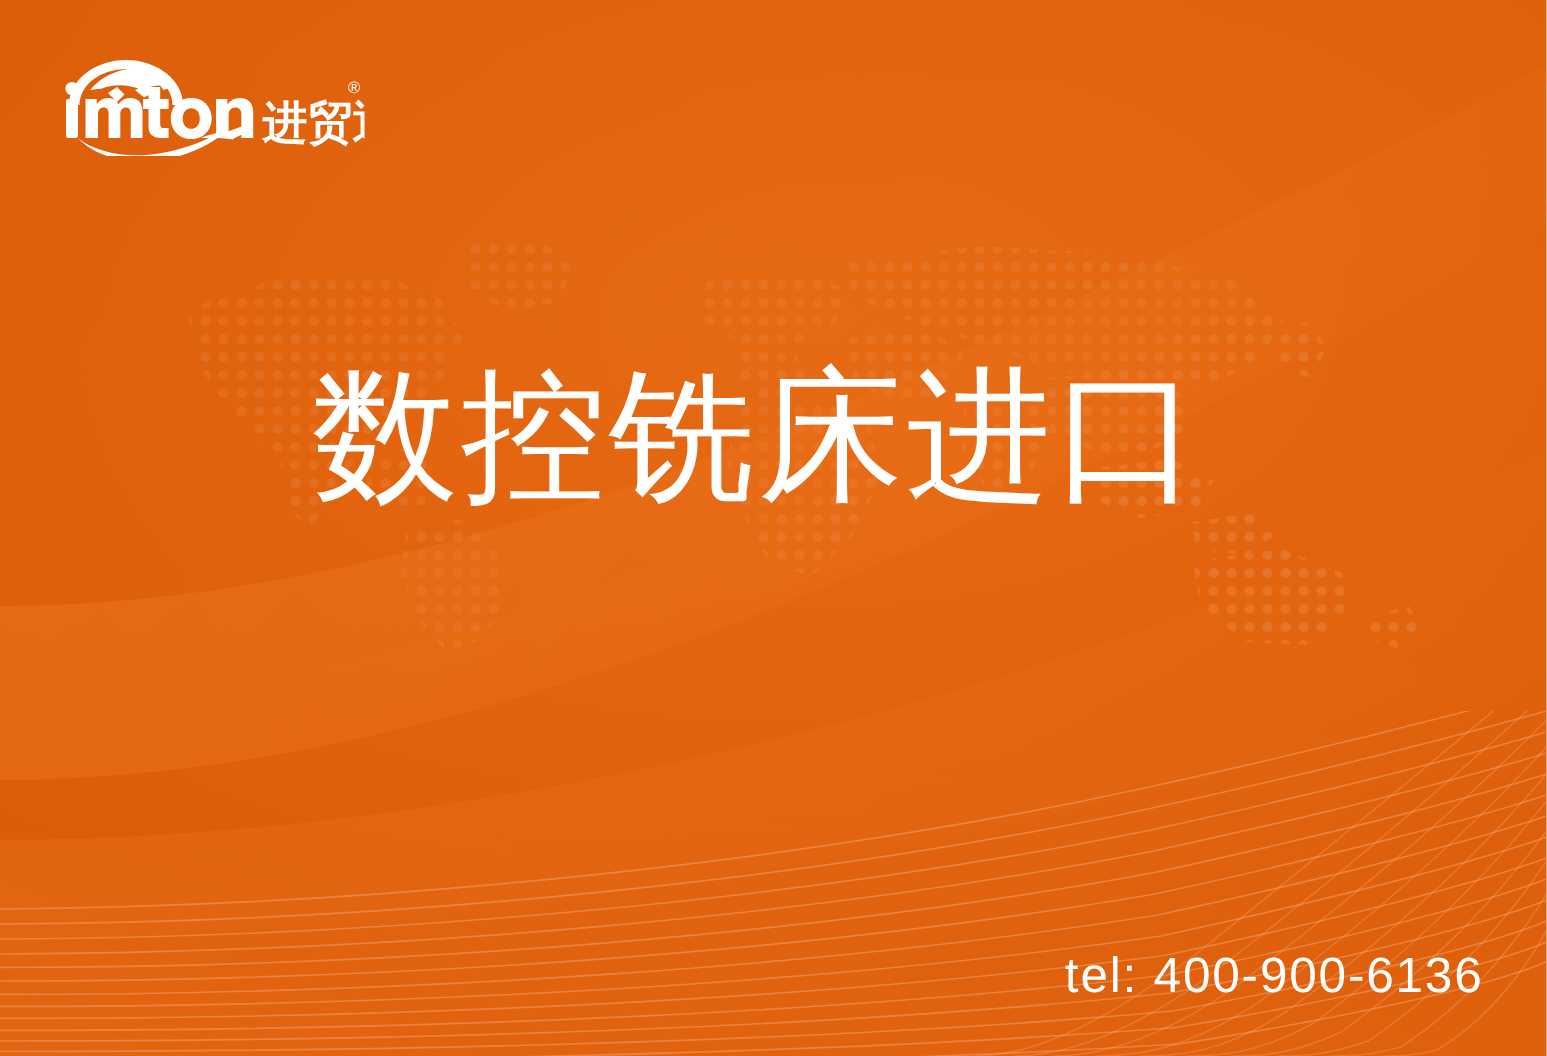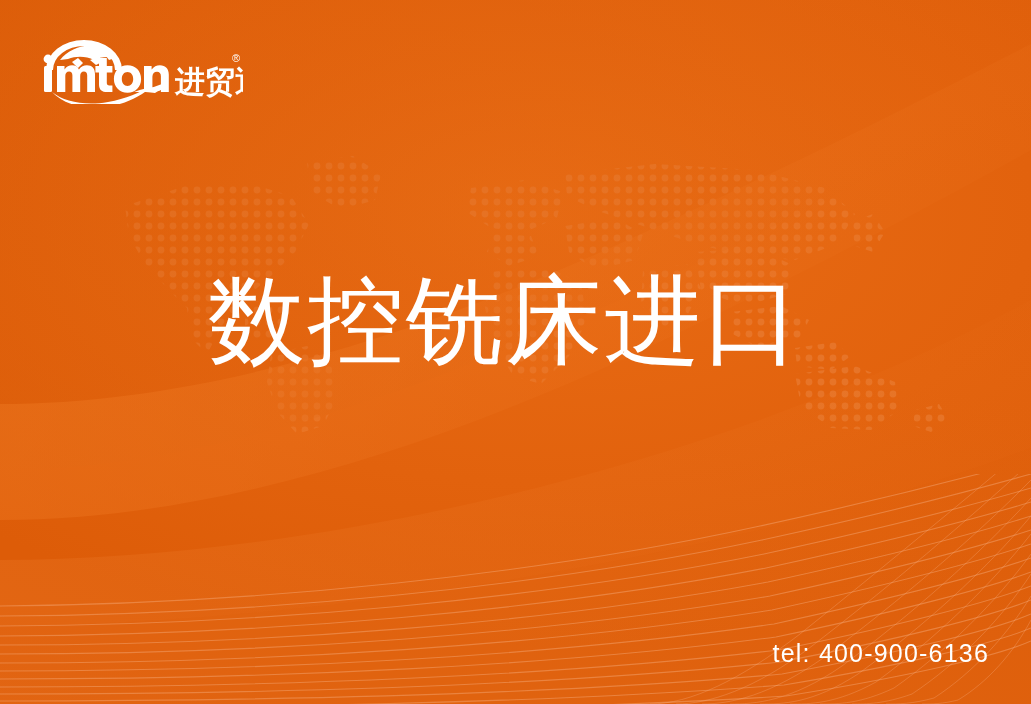--- a/index.html
+++ b/index.html
@@ -53,28 +53,28 @@
     position:absolute;
     left:208px; top:232px;
     width:660px;
     color:#ffffff;
     font-size:97px;
     line-height:118px;
     letter-spacing:2px;
     font-weight:400;
     white-space:nowrap;
   }
-  .headline .ln{display:block;margin-top:30px;}
+  .headline .ln{display:block;}
 
   
   .phone{
     position:absolute;
     right:42px; bottom:38px;
     color:#ffffff;
-    font-size:25px;
+    font-size:33px;
     letter-spacing:1.2px;
     line-height:1;
     white-space:nowrap;
   }
 </style>
 </head>
 <body>
 
 <div class="banner">
 

